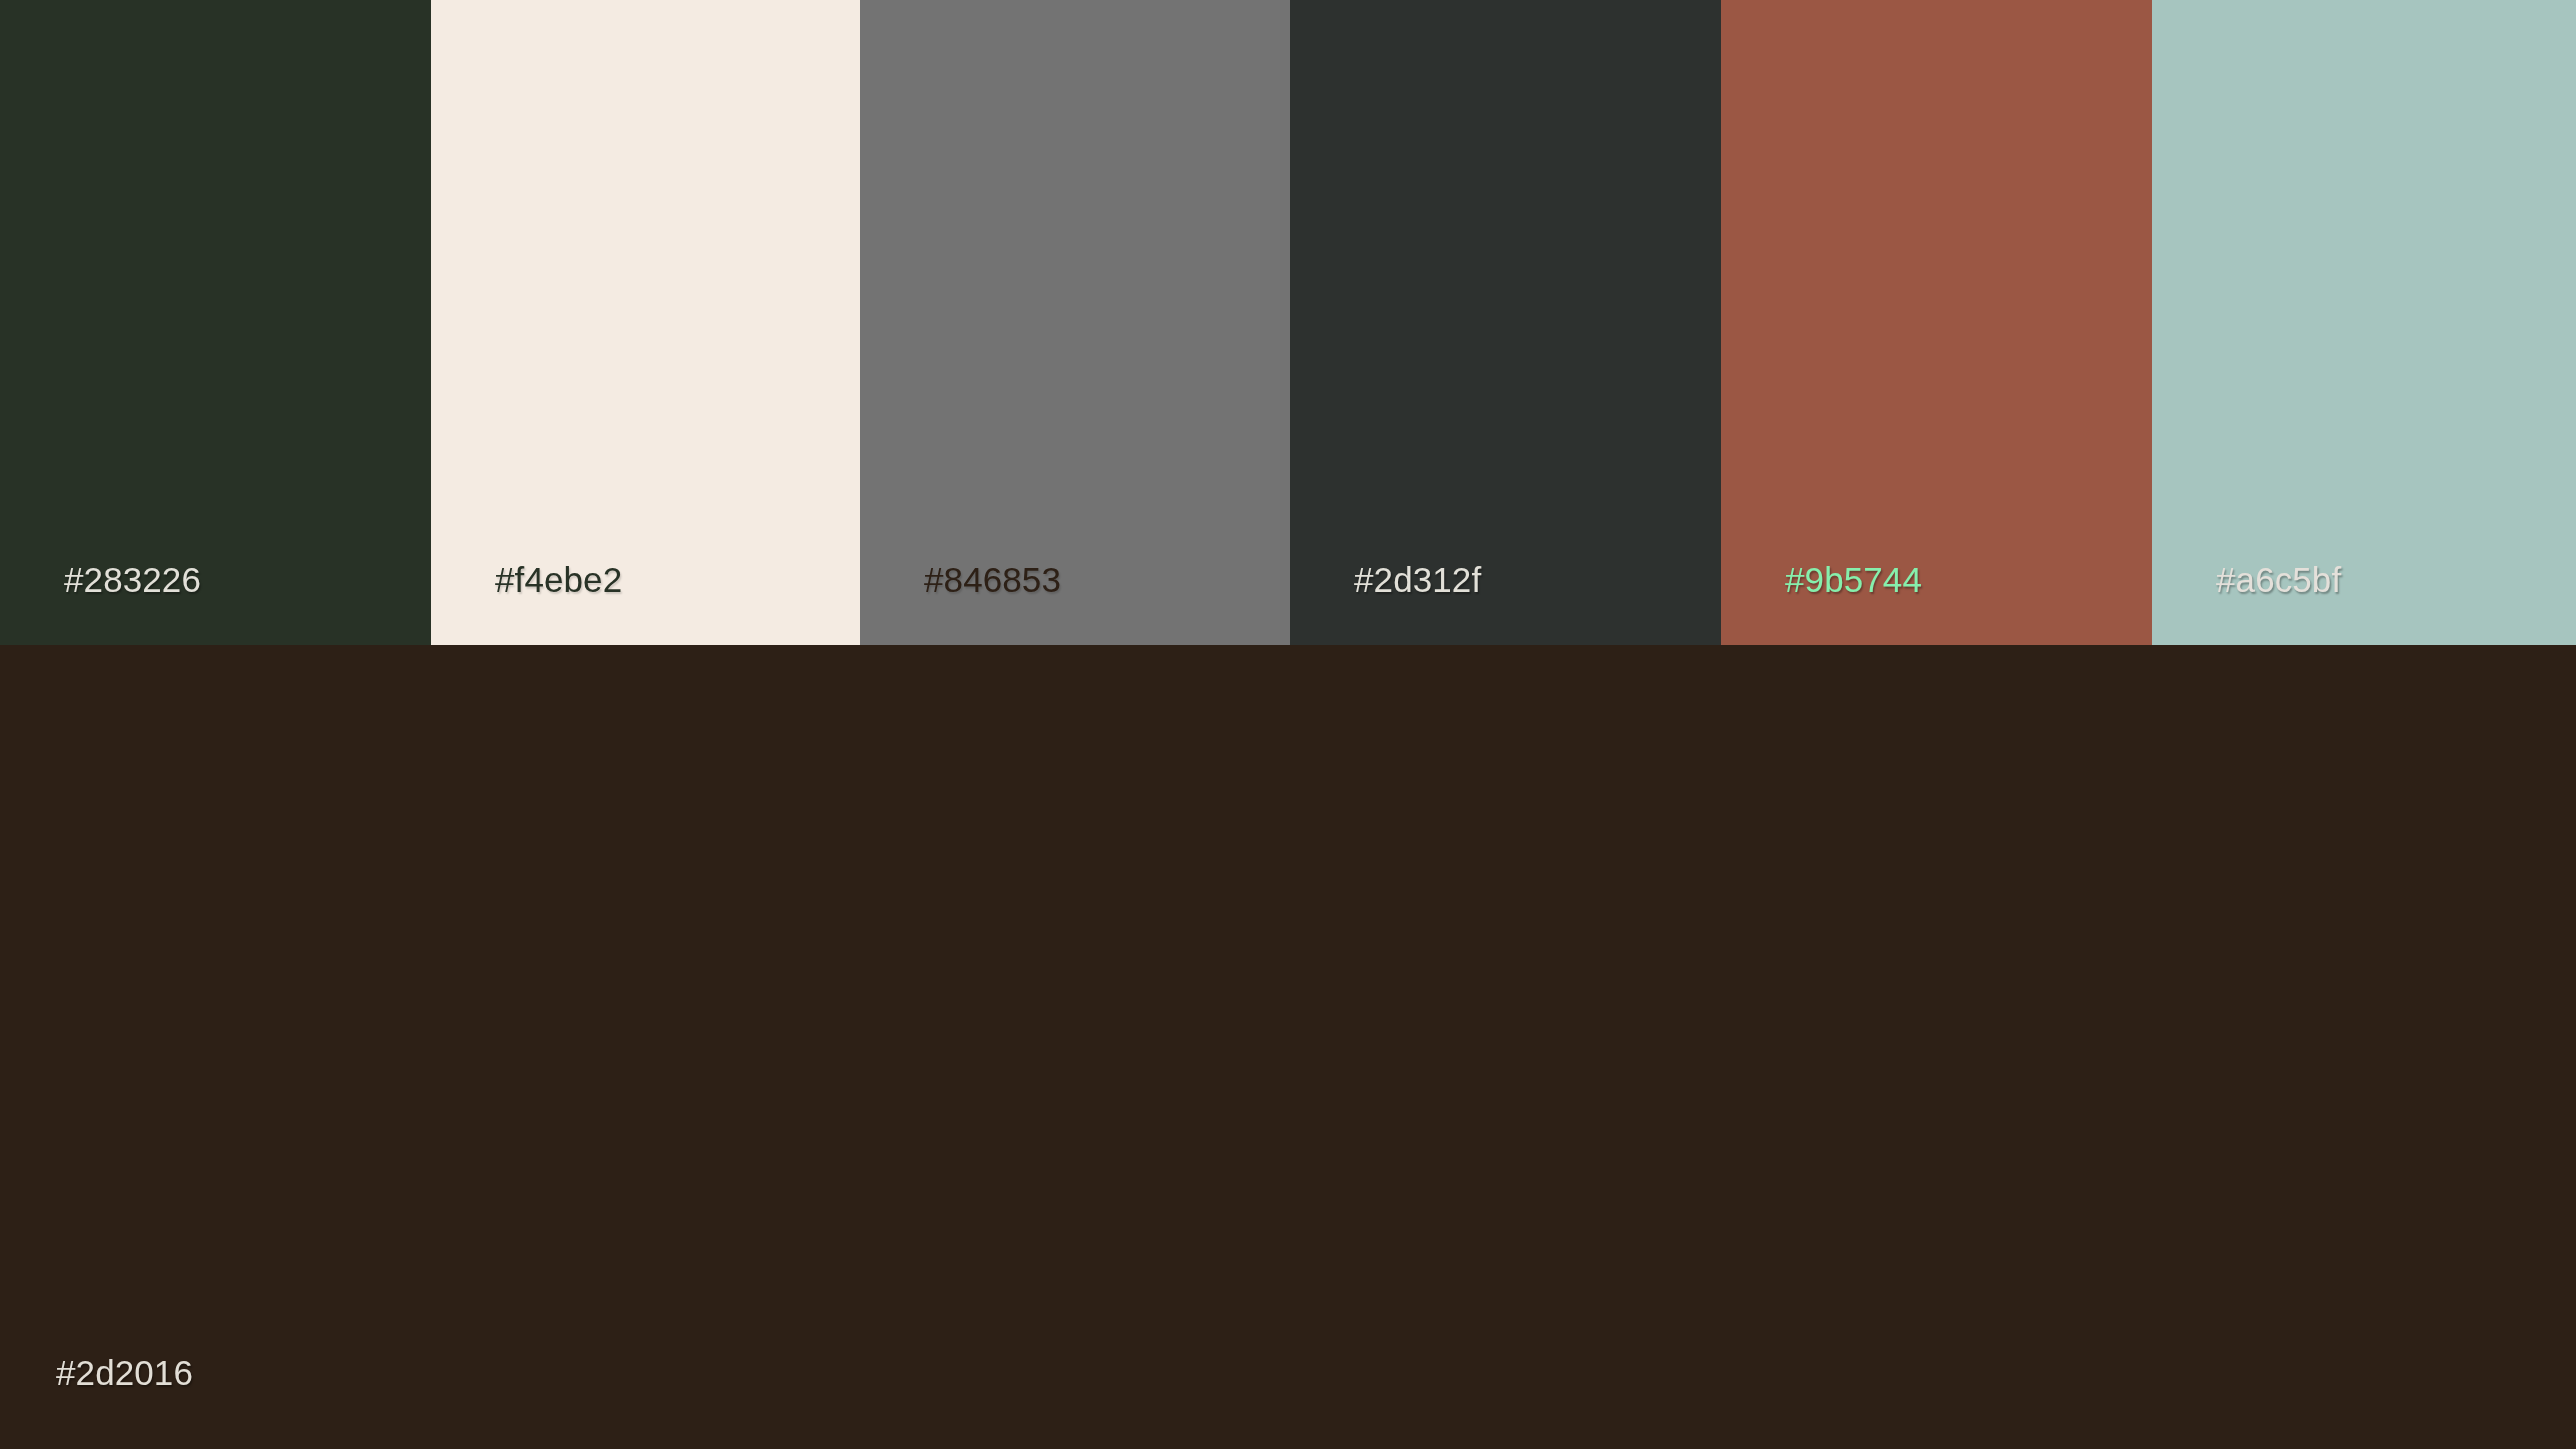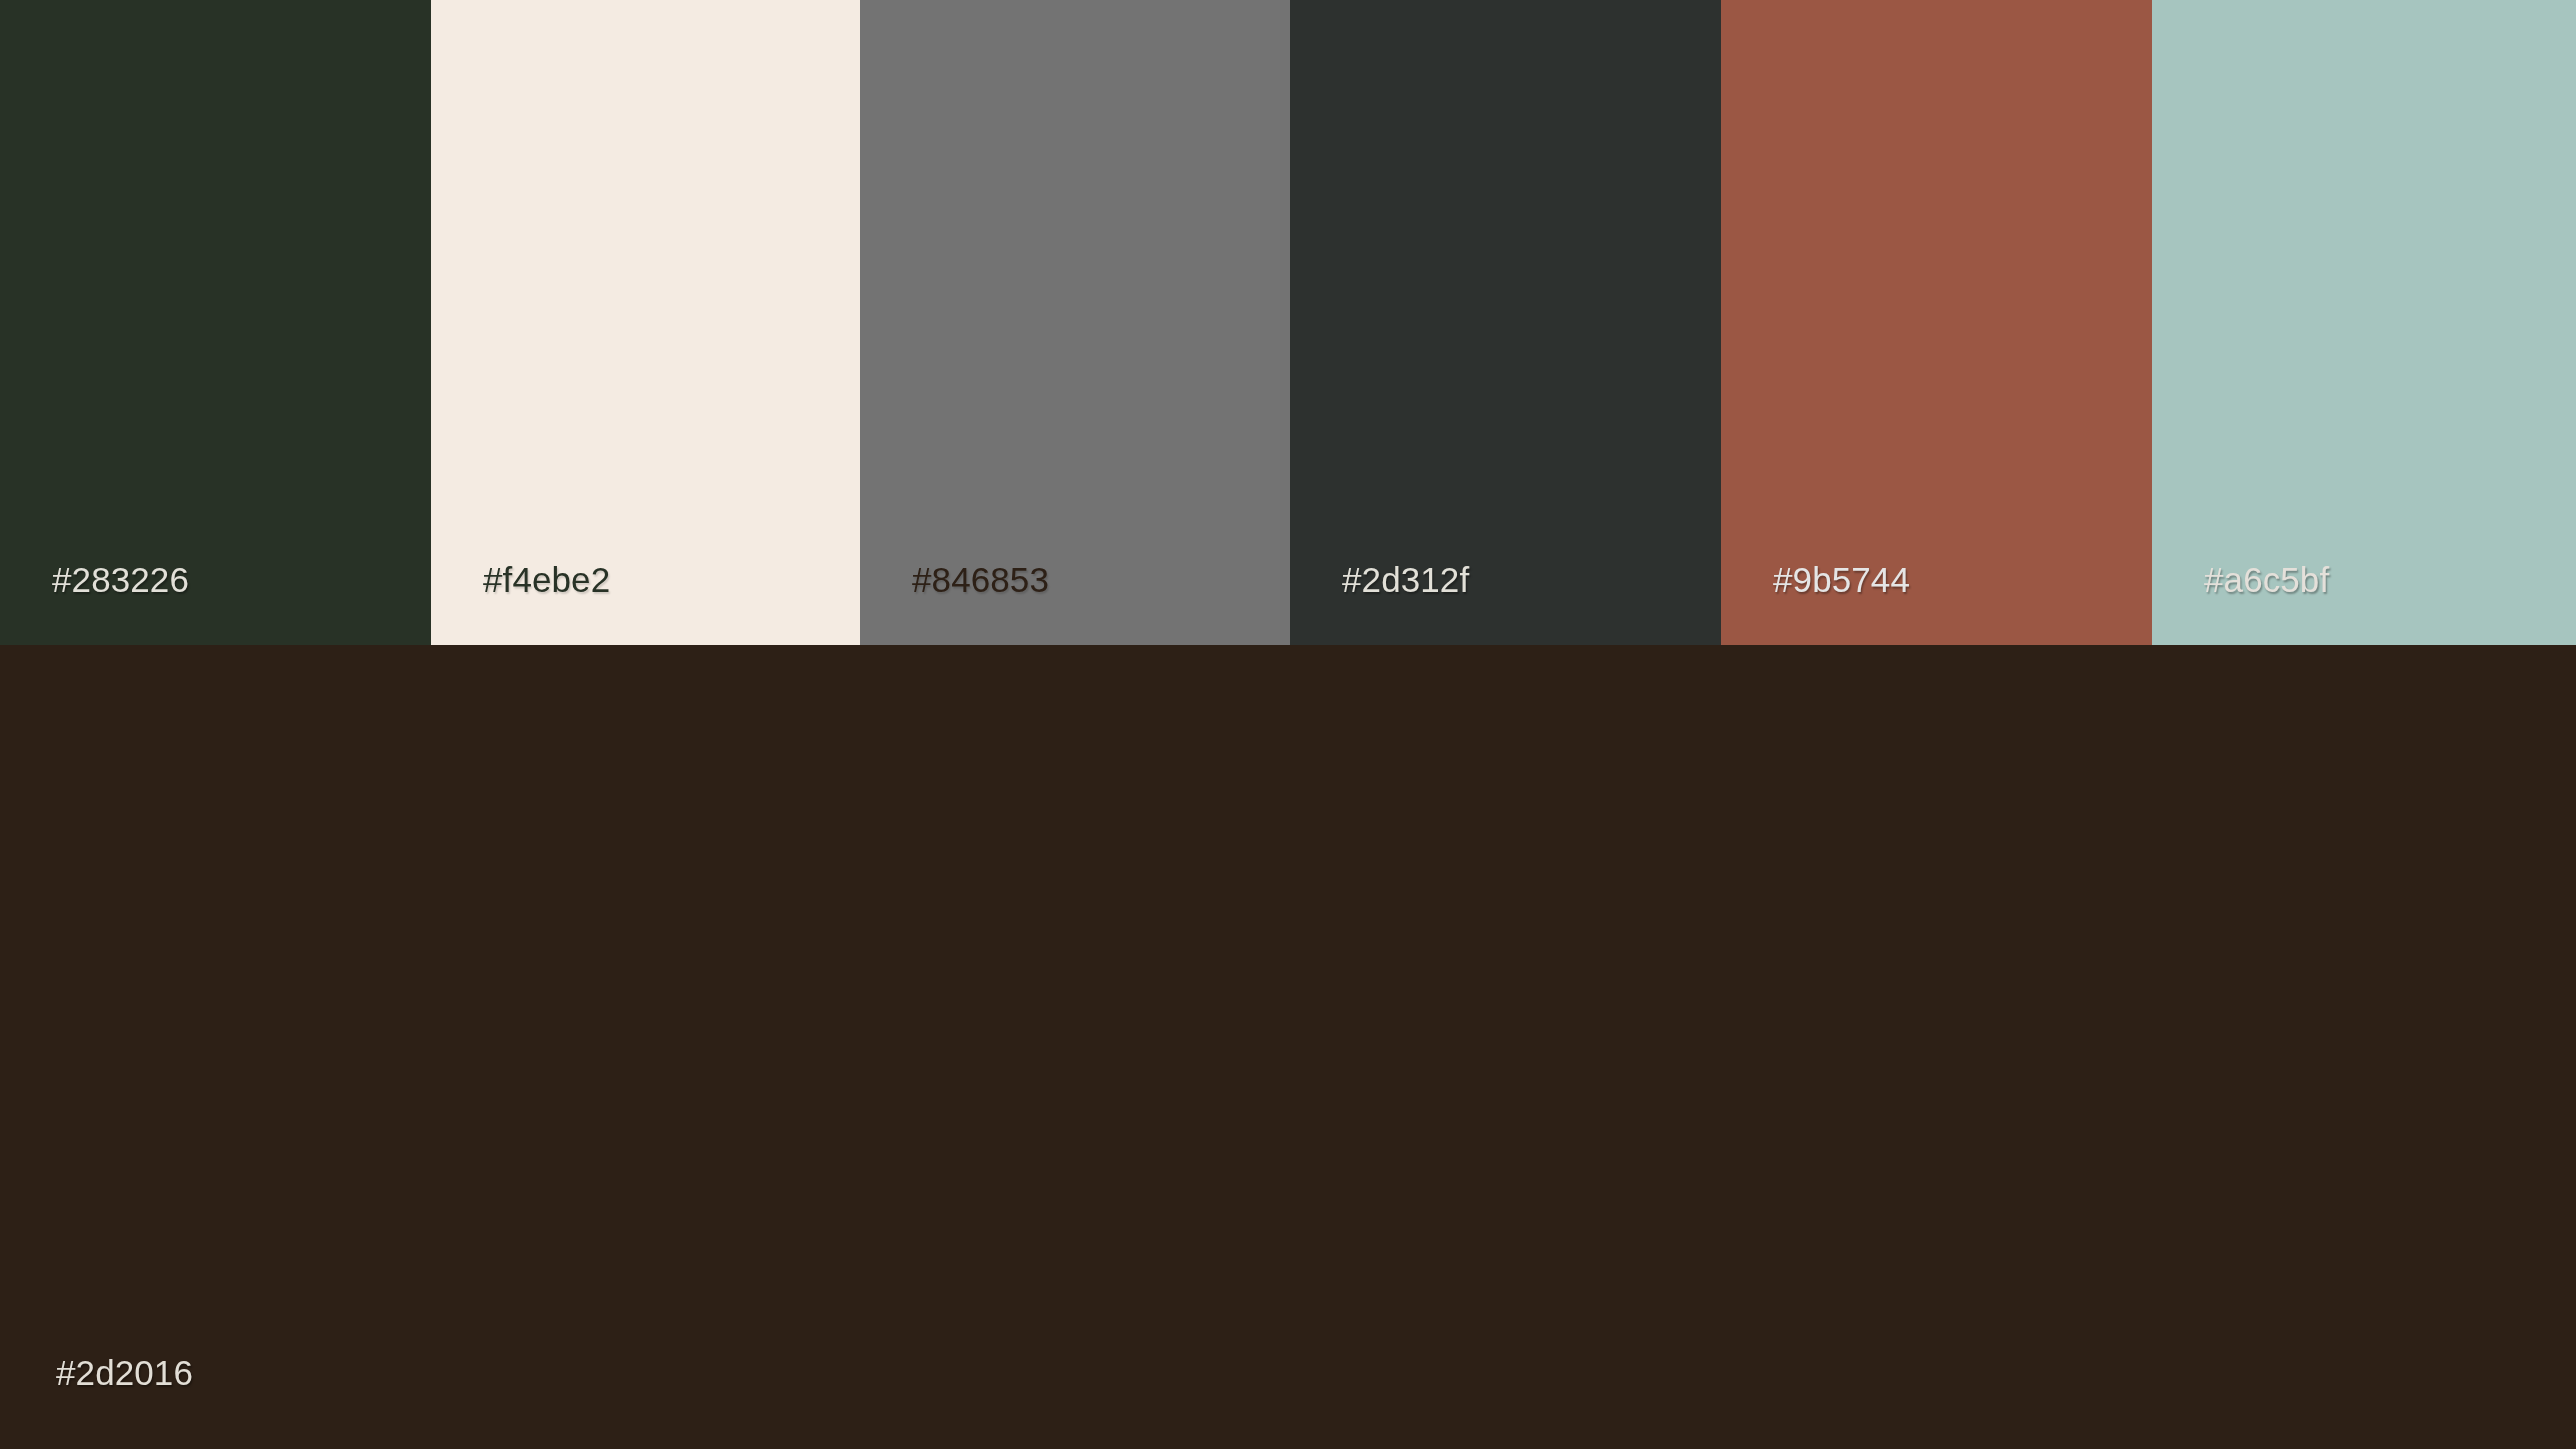--- a/index.html
+++ b/index.html
@@ -31,21 +31,21 @@
     flex-direction: row;
     align-items: stretch;
   }
   .swatch {
     position: relative;
     height: 645px;
     flex: 0 0 auto;
   }
   .swatch-label {
     position: absolute;
-    left: 52px;
+    left: 64px;
     bottom: 48px;
     font-size: 35px;
     font-weight: 400;
     line-height: 1;
     letter-spacing: 0.1px;
     white-space: nowrap;
   }
   .shadow-light {
     text-shadow: 1.3px 2px 2px rgba(0, 0, 0, 0.33);
   }
@@ -83,21 +83,21 @@
 
     <div class="swatch" style="background-color: #737373; width: 430px;">
       <span class="swatch-label shadow-dark" style="color: rgb(45, 32, 22);">#846853</span>
     </div>
 
     <div class="swatch" style="background-color: rgb(45, 49, 47); width: 431px;">
       <span class="swatch-label shadow-light" style="color: rgb(226, 224, 216);">#2d312f</span>
     </div>
 
     <div class="swatch" style="background-color: rgb(155, 87, 68); width: 431px;">
-      <span class="swatch-label shadow-light" style="color: #e5e5e5;">#9b5744</span>
+      <span class="swatch-label shadow-light" style="color: #86efac;">#9b5744</span>
     </div>
 
     <div class="swatch" style="background-color: rgb(166, 197, 191); width: 471px;">
       <span class="swatch-label shadow-light" style="color: rgb(228, 224, 218);">#a6c5bf</span>
     </div>
 
   </div>
 
   <div id="base-block" style="background-color: rgb(45, 32, 22);">
     <span class="swatch-label shadow-light" style="color: rgb(226, 222, 214);">#2d2016</span>

